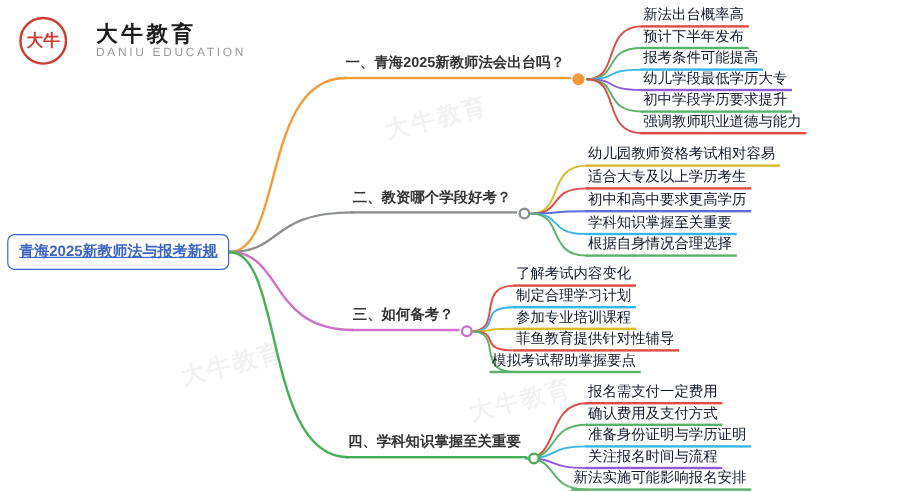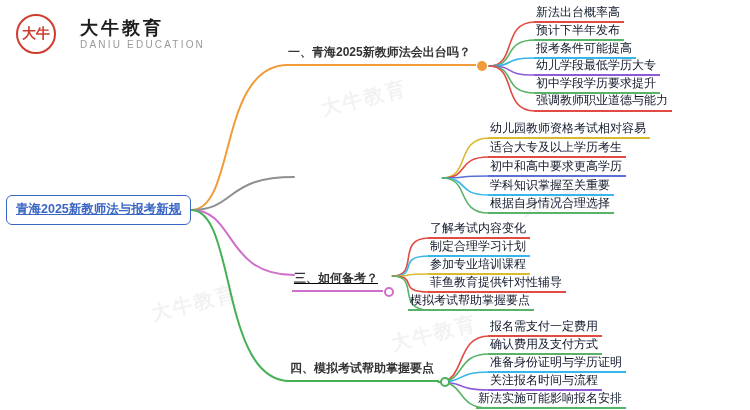--- a/index.html
+++ b/index.html
@@ -88,45 +88,49 @@
   <div class="branch" style="left:286px;top:44px;">
     <span class="branch-label" style="border-bottom-color: rgb(242, 155, 56);">一、青海2025新教师法会出台吗？</span>
     <span class="branch-dot" style="border-color: rgb(242, 155, 56); background: rgb(242, 155, 56);"></span>
   </div>
   <div>
     <div class="item" style="left: 534px; top: 6px; border-bottom-color: rgb(224, 75, 67);">新法出台概率高</div>
     <div class="item" style="left: 534px; top: 24px; border-bottom-color: rgb(88, 179, 104);">预计下半年发布</div>
     <div class="item" style="left: 534px; top: 42px; border-bottom-color: rgb(55, 182, 233);">报考条件可能提高</div>
     <div class="item" style="left: 534px; top: 59px; border-bottom-color: rgb(142, 91, 216);">幼儿学段最低学历大专</div>
     <div class="item" style="left: 534px; top: 77px; border-bottom-color: rgb(88, 179, 104);">初中学段学历要求提升</div>
-    <div class="item" style="left: 534px; top: 95px; border-bottom-color: rgb(224, 75, 67); font-family: Liberation Mono, monospace;">强调教师职业道德与能力</div>
+    <div class="item" style="left: 534px; top: 95px; border-bottom-color: rgb(224, 75, 67);">强调教师职业道德与能力</div>
   </div>
 
+  <div class="branch" style="left:292px;top:156px;">
+    <span class="branch-label" style="border-bottom-color: rgb(141, 144, 145);">二、教资哪个学段好考？</span>
+    <span class="branch-dot" style="border-color: rgb(141, 144, 145);"></span>
+  </div>
   <div>
     <div class="item" style="left: 488px; top: 122px; border-bottom-color: rgb(216, 187, 46);">幼儿园教师资格考试相对容易</div>
     <div class="item" style="left: 488px; top: 141px; border-bottom-color: rgb(224, 75, 67);">适合大专及以上学历考生</div>
     <div class="item" style="left: 488px; top: 160px; border-bottom-color: rgb(90, 111, 216);">初中和高中要求更高学历</div>
     <div class="item" style="left: 488px; top: 179px; border-bottom-color: rgb(55, 182, 233);">学科知识掌握至关重要</div>
     <div class="item" style="left: 488px; top: 197px; border-bottom-color: rgb(88, 179, 104);">根据自身情况合理选择</div>
   </div>
 
-  <div class="branch" style="left:292px;top:270px;text-decoration:underline;">
+  <div class="branch" style="left:292px;top:254px;">
     <span class="branch-label" style="border-bottom-color: rgb(207, 111, 201);">三、如何备考？</span>
     <span class="branch-dot" style="border-color: rgb(207, 111, 201);"></span>
   </div>
   <div>
     <div class="item" style="left: 428px; top: 222px; border-bottom-color: rgb(224, 75, 67);">了解考试内容变化</div>
     <div class="item" style="left: 428px; top: 240px; border-bottom-color: rgb(55, 182, 233);">制定合理学习计划</div>
     <div class="item" style="left: 428px; top: 258px; border-bottom-color: rgb(216, 187, 46);">参加专业培训课程</div>
     <div class="item" style="left: 428px; top: 276px; border-bottom-color: rgb(224, 75, 67);">菲鱼教育提供针对性辅导</div>
     <div class="item" style="left: 408px; top: 294px; border-bottom-color: rgb(88, 179, 104);">模拟考试帮助掌握要点</div>
   </div>
 
   <div class="branch" style="left:288px;top:360px;">
-    <span class="branch-label" style="border-bottom-color: rgb(69, 176, 84);">四、模拟考试帮助掌握要点</span>
+    <span class="branch-label" style="border-bottom-color: rgb(69, 176, 84);">四、学科知识掌握至关重要</span>
     <span class="branch-dot" style="border-color: rgb(69, 176, 84);"></span>
   </div>
   <div>
     <div class="item" style="left: 488px; top: 320px; border-bottom-color: rgb(224, 75, 67);">报名需支付一定费用</div>
     <div class="item" style="left: 488px; top: 338px; border-bottom-color: rgb(88, 179, 104);">确认费用及支付方式</div>
     <div class="item" style="left: 488px; top: 356px; border-bottom-color: rgb(55, 182, 233);">准备身份证明与学历证明</div>
     <div class="item" style="left: 488px; top: 374px; border-bottom-color: rgb(142, 91, 216);">关注报名时间与流程</div>
     <div class="item" style="left: 476px; top: 392px; border-bottom-color: rgb(88, 179, 104); text-align: center;">新法实施可能影响报名安排</div>
   </div>
 </div>

